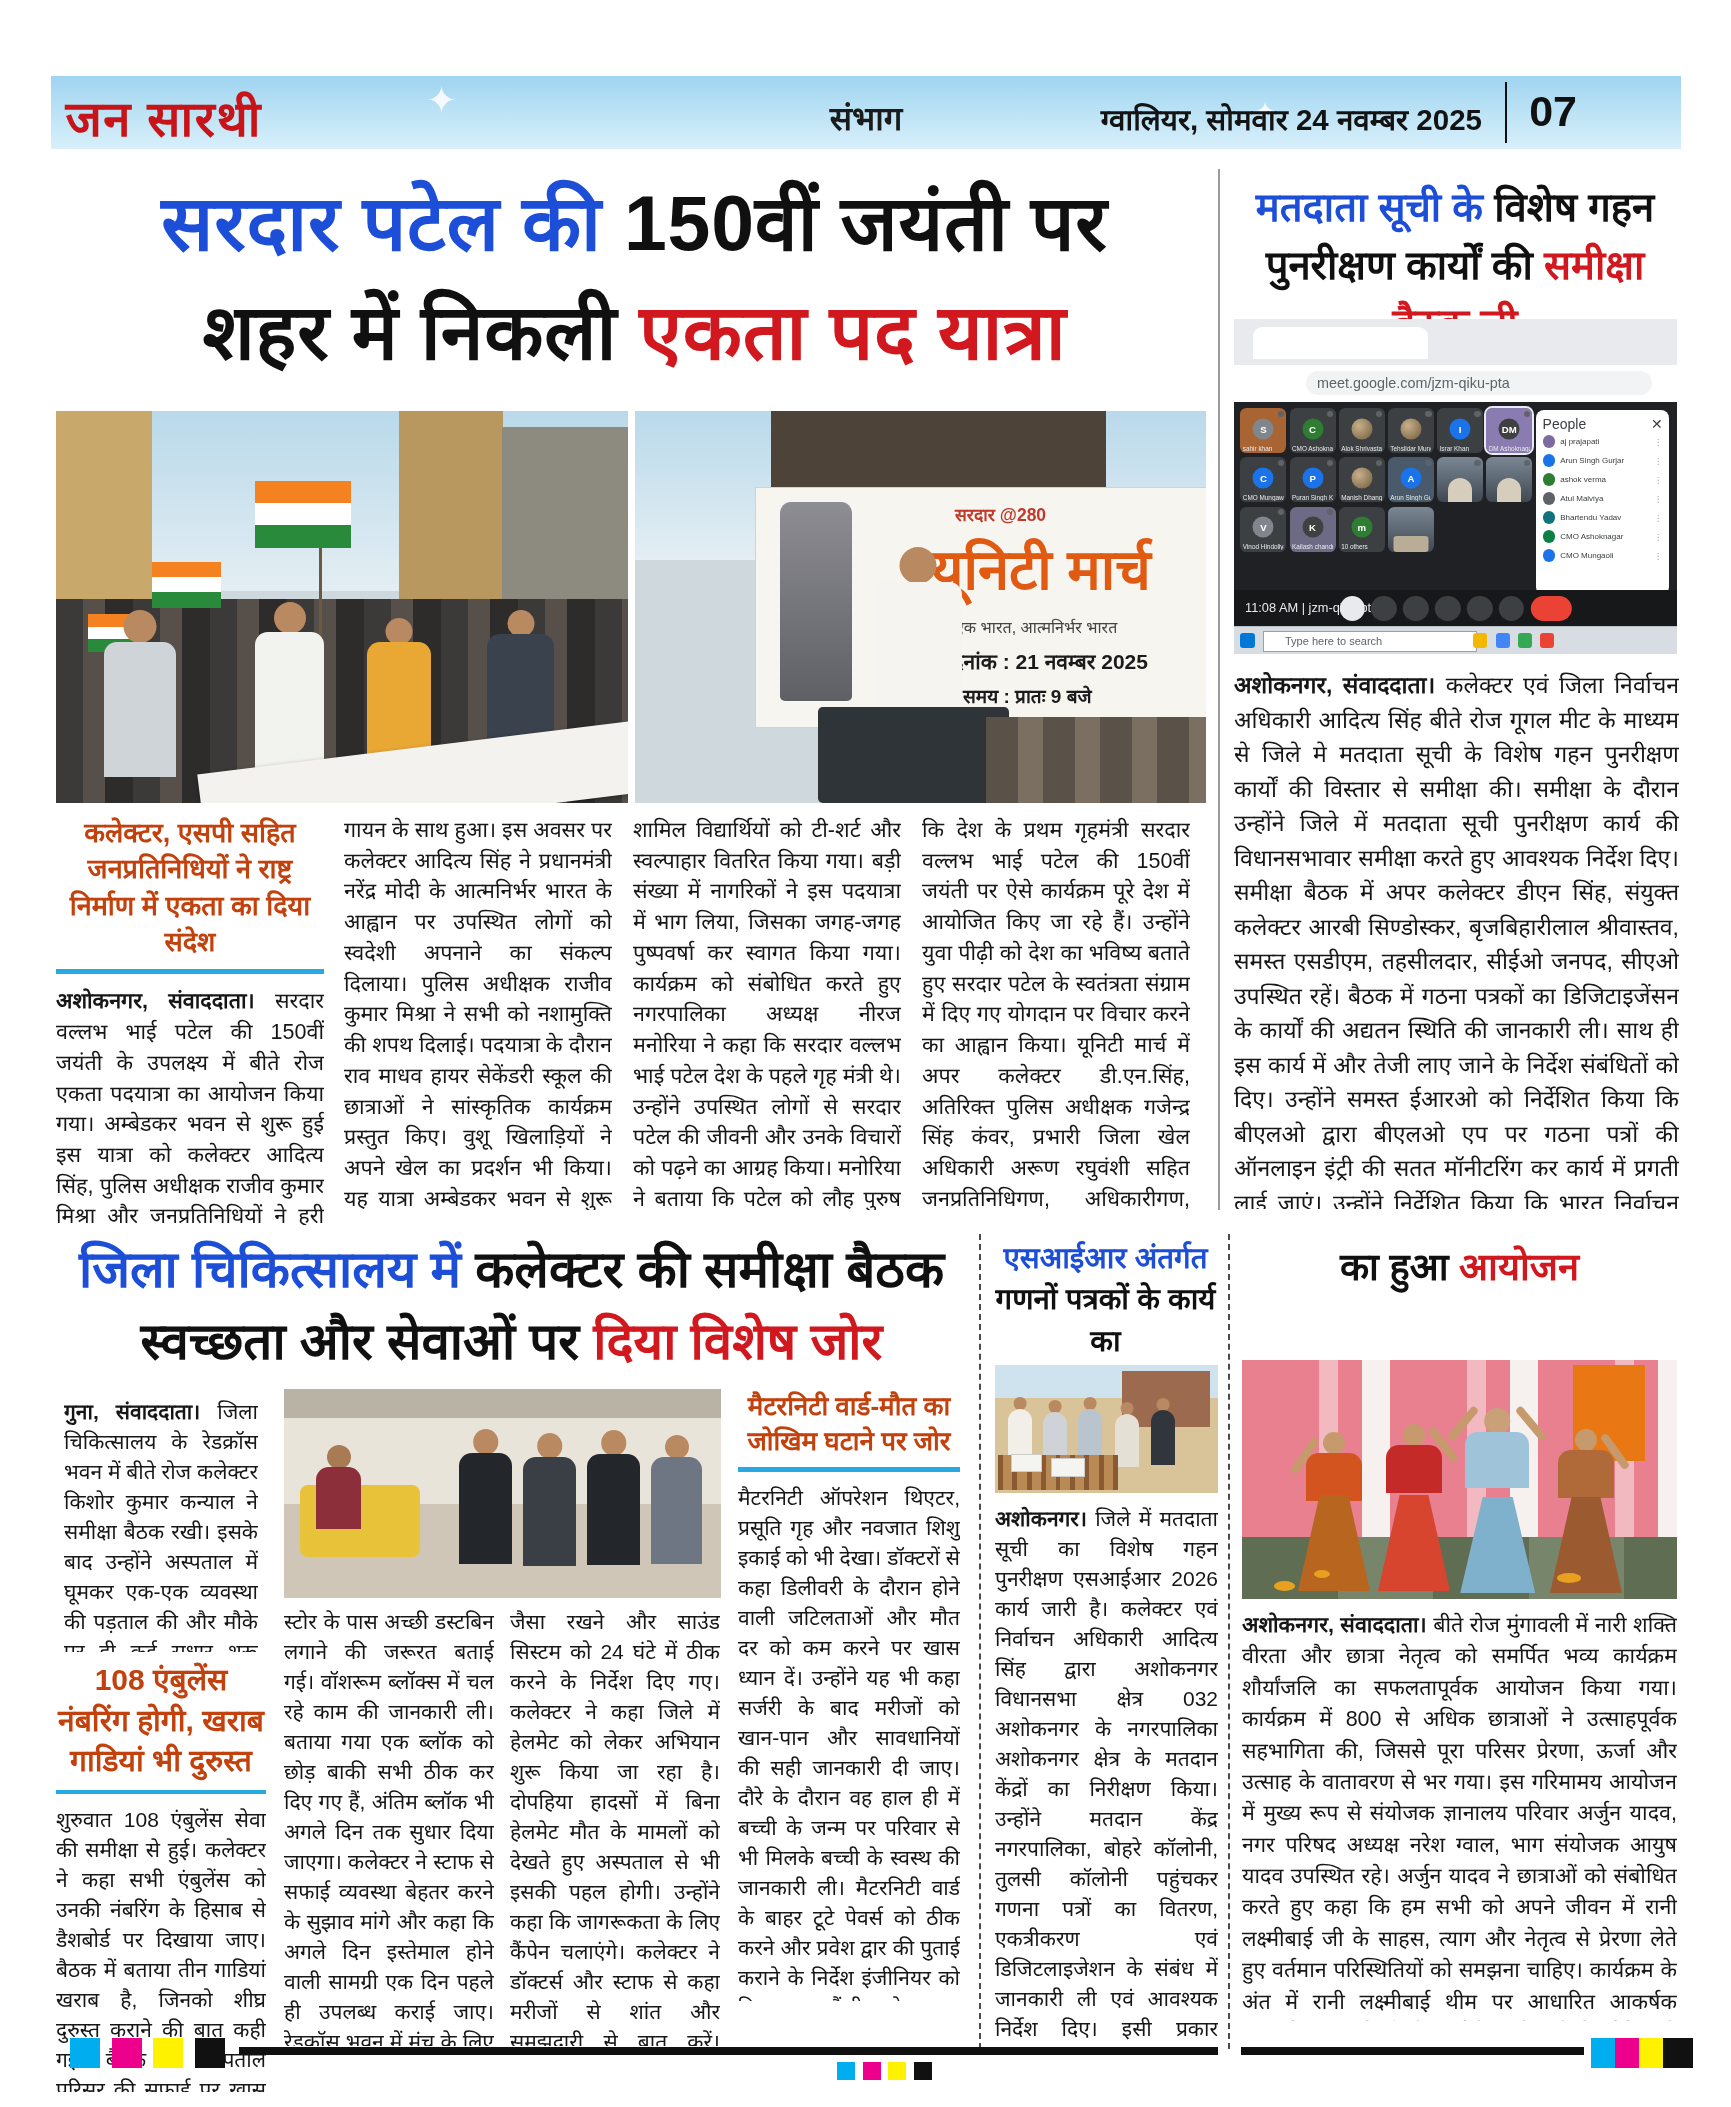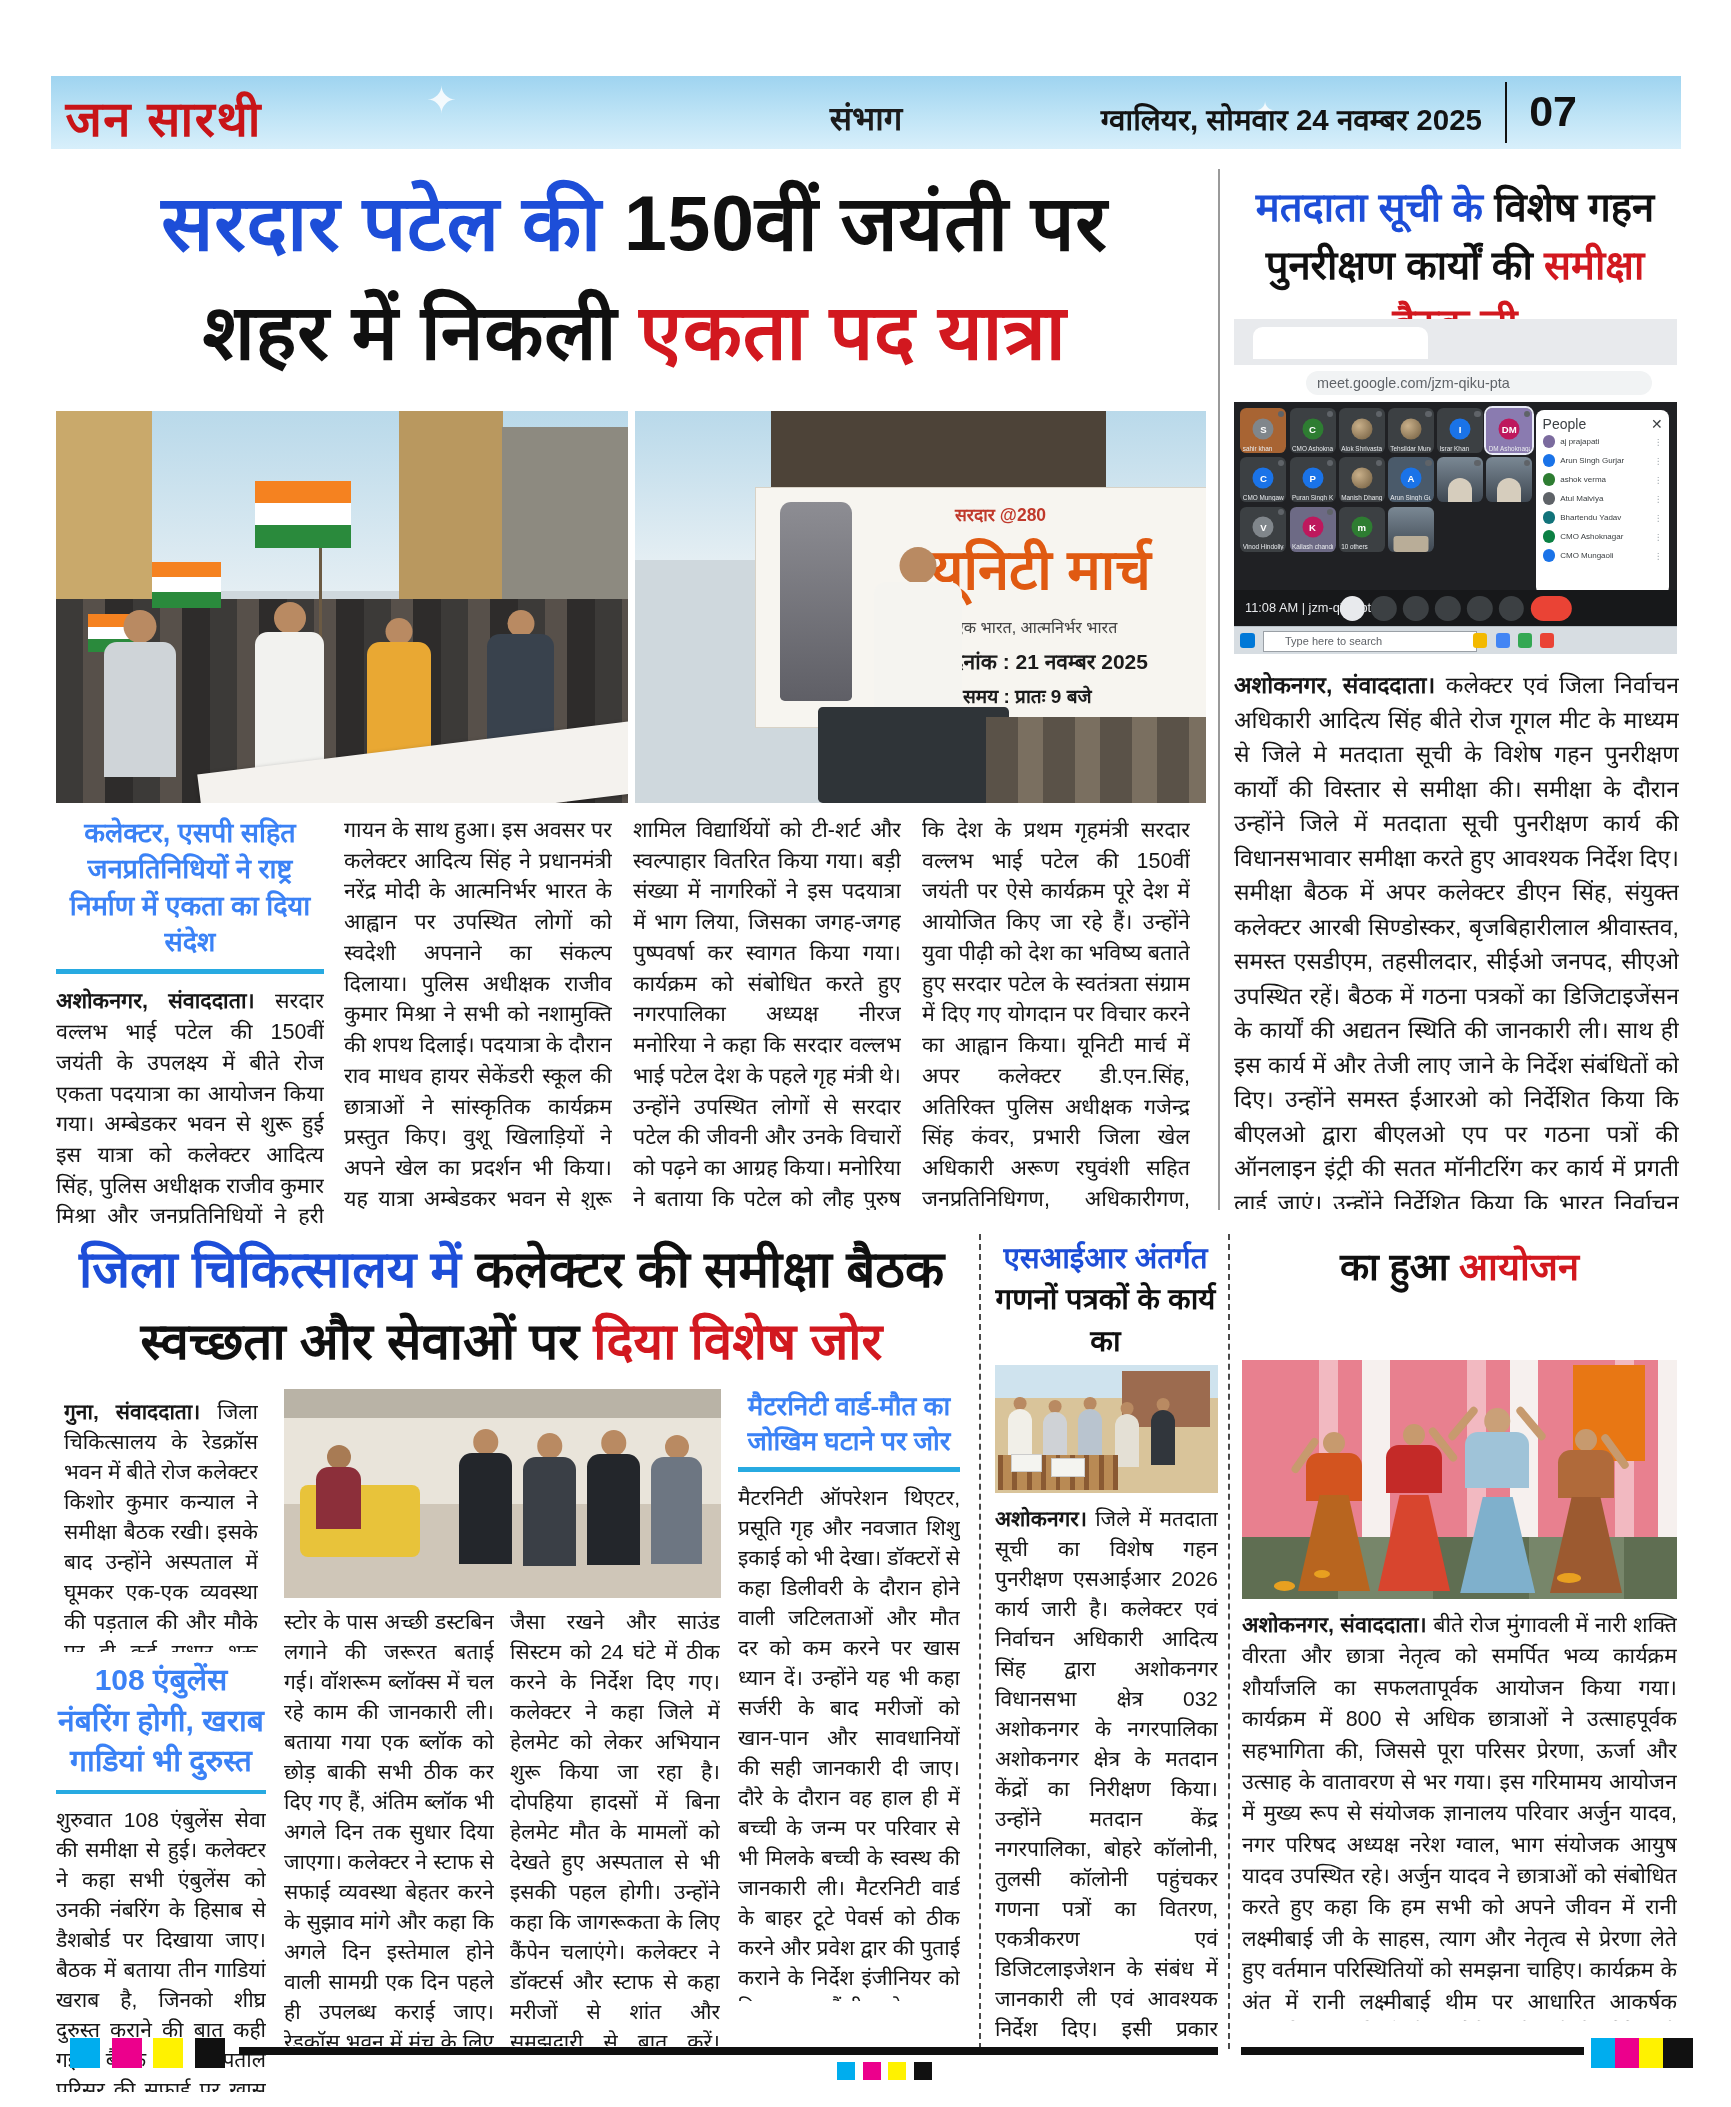--- a/index.html
+++ b/index.html
@@ -18,21 +18,21 @@
   
   .hl-blue{color:#1d4ed8;}
   .hl-red{color:#d2181f;}
   .hl-black{color:#101010;}
   .lead-hl{left:67px;top:169px;width:1135px;text-align:center;font-weight:bold;
            font-size:77px;line-height:1.42;letter-spacing:0.8px;}
   .sec-hl{font-weight:bold;text-align:center;}
   
   .btxt{font-size:21px;line-height:1.43;text-align:justify;overflow:hidden;color:#161616;}
   .btxt b{font-weight:bold;}
-  .colsub{font-size:27px;line-height:1.35;font-weight:bold;text-align:center;color:#3b82f6;}
+  .colsub{font-size:27px;line-height:1.35;font-weight:bold;text-align:center;color:#c2410c;}
   .subline{height:4.8px;background:#27aae1;margin-top:8px;}
   .vline{width:1.6px;background:#9a9a9a;}
   .dashline{width:0;border-left:2.4px dashed #4a4a4a;}
   
   .photo{overflow:hidden;position:absolute;background:#cfd8dd;}
   .ph-sky{position:absolute;left:0;top:0;width:100%;height:46%;
           background:linear-gradient(180deg,#b9d9ea,#e4eef3);}
   .bldg{position:absolute;}
   .crowd{position:absolute;left:0;bottom:0;width:100%;height:52%;
          background:repeating-linear-gradient(90deg,#3c3a38 0 27px,#57504a 27px 49px,#2e2c2b 49px 77px);}
@@ -54,21 +54,21 @@
   .addr{position:absolute;left:0;top:46px;width:100%;height:37px;background:#ffffff;border-bottom:0.8px solid #dadce0;}
   .addr-pill{position:absolute;left:72px;top:6.4px;width:335px;height:24px;background:#f1f3f4;border-radius:12px;
              font-size:14.4px;line-height:24px;color:#5f6368;padding-left:11px;}
   .meet-screen{position:absolute;left:0;top:83px;width:100%;height:188px;background:#202124;}
   .tilegrid{position:absolute;left:6.4px;top:6.4px;width:303px;height:144px;display:flex;flex-wrap:wrap;gap:3.2px;}
   .tile{position:relative;width:46px;height:45px;border-radius:6.4px;background:#3c4043;overflow:hidden;}
   .bg-or{background:#a86433;} .bg-pu{background:#8a7bb0;} .bg-dg{background:#4a5a6a;} .bg-pg{background:#6d6a85;}
   .tile.hl{outline:2.4px solid #e8eaf6;}
   .av{position:absolute;left:50%;top:45%;transform:translate(-50%,-50%);width:21px;height:21px;border-radius:50%;
       display:flex;align-items:center;justify-content:center;font-size:9.6px;color:#fff;font-weight:bold;background:#5f6368;}
-  .av-green{background:#2e7d32;} .av-blue{background:#1a73e8;} .av-teal{background:#be185d;text-align:right;}
+  .av-green{background:#2e7d32;} .av-blue{background:#1a73e8;} .av-teal{background:#404040;text-align:right;}
   .av-gray{background:#80868b;} .av-photo{background:radial-gradient(circle at 35% 35%,#c9b08a,#6f5b3e);}
   .tname{position:absolute;left:2.4px;bottom:1.6px;font-size:6.4px;color:#e8eaed;white-space:nowrap;overflow:hidden;width:41px;}
   .micdot{position:absolute;right:2.4px;top:2.4px;width:6.4px;height:6.4px;border-radius:50%;background:#5f6368;}
   .tile.video{background:linear-gradient(180deg,#7a8894,#3f4852);}
   .vperson{position:absolute;left:50%;bottom:0;transform:translateX(-50%);width:24px;height:24px;
            border-radius:50% 50% 0 0;background:#d6cdbd;}
   .ppanel{position:absolute;right:8px;top:8px;width:120px;height:172px;background:#ffffff;border-radius:8px;padding:6.4px;}
   .ppanel-h{font-size:14px;color:#3c4043;display:flex;justify-content:space-between;}
   .prow{display:flex;align-items:center;gap:4.8px;height:19px;font-size:8px;color:#3c4043;}
   .pav{width:12.8px;height:12.8px;border-radius:50%;background:#7b6b9e;flex:none;}

